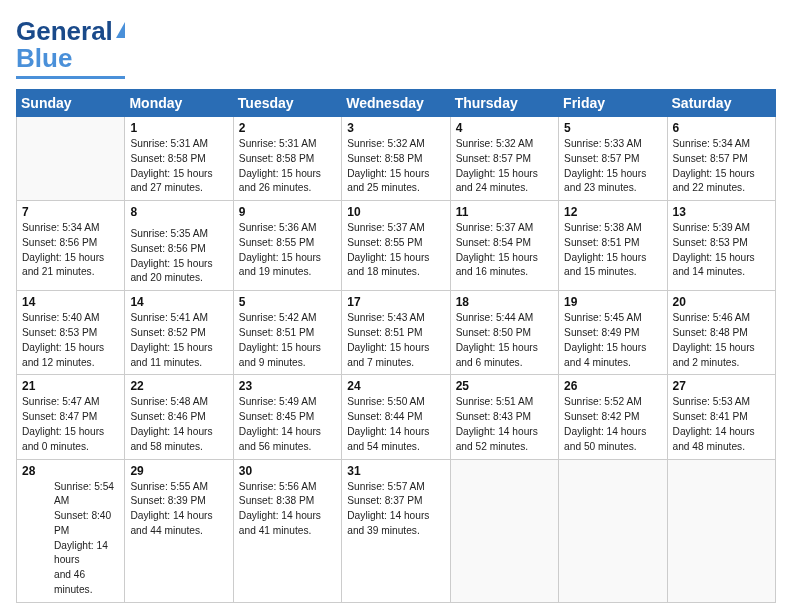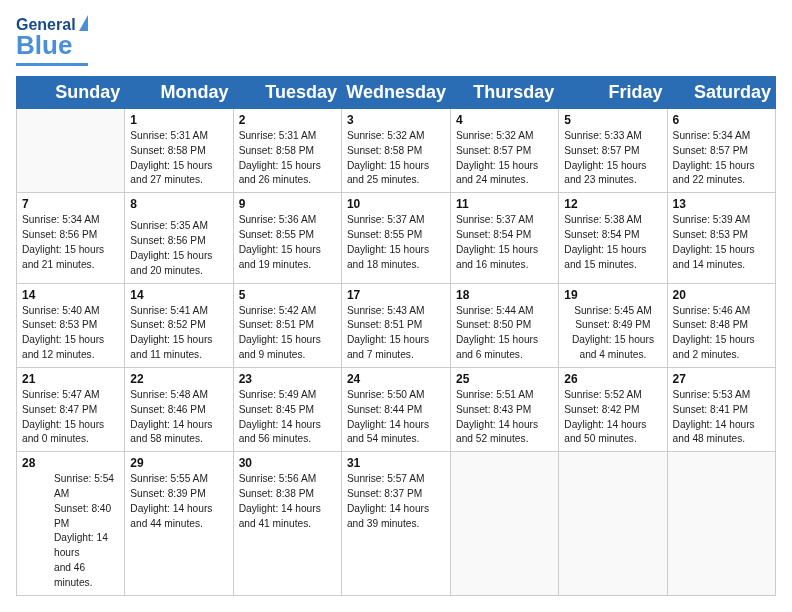--- a/index.html
+++ b/index.html
@@ -43,22 +43,22 @@
     .calendar-table {
       width: 100%;
       border-collapse: collapse;
       flex: 1;
       font-size: 11px;
     }
     .calendar-table thead th {
       background: #2a6db5;
       color: #fff;
       padding: 5px 4px;
-      text-align: right;
-      font-size: 18px;
+      text-align: left;
+      font-size: 14px;
       font-weight: bold;
       border: 1px solid #2a6db5;
     }
     .calendar-table tbody td {
       border: 1px solid #ccc;
       vertical-align: top;
       padding: 4px 5px;
       width: 108px;
       min-height: 80px;
       height: 80px;
@@ -78,21 +78,21 @@
       background: #f9f9f9;
     }
   </style>
 </head>
 <body>
 
 <div class="page">
   <div class="header">
     <div class="logo">
       <div style="display:flex;align-items:center;">
-        <span style="font-size:16px;font-weight:bold;color:#1a4a8a;">General</span>
+        <span style="font-size:26px;font-weight:bold;color:#1a4a8a;">General</span>
         <span style="display:inline-block;width:0;height:0;border-left:9px solid transparent;border-bottom:16px solid #4a90d9;margin-left:3px;margin-top:-4px;"></span>
       </div>
       <div style="display:flex;align-items:center;margin-top:-4px;">
         <span style="font-size:26px;font-weight:bold;color:#4a90d9;">Blue</span>
       </div>
       <div style="height:3px;background:#4a90d9;width:100%;margin-top:2px;"></div>
     </div>
     <div class="title-block">
       <div class="month-title"></div>
       <div class="location-title"></div>
@@ -189,21 +189,21 @@
           <td>
             <div class="day-number">11</div>
             <div class="day-info" style="white-space: pre-line;">Sunrise: 5:37 AM
 Sunset: 8:54 PM
 Daylight: 15 hours
 and 16 minutes.</div>
           </td>
           <td>
             <div class="day-number">12</div>
             <div class="day-info" style="white-space: pre-line;">Sunrise: 5:38 AM
-Sunset: 8:54 PM
+Sunset: 8:51 PM
 Daylight: 15 hours
 and 15 minutes.</div>
           </td>
           <td>
             <div class="day-number">13</div>
             <div class="day-info" style="white-space: pre-line;">Sunrise: 5:39 AM
 Sunset: 8:53 PM
 Daylight: 15 hours
 and 14 minutes.</div>
           </td>
@@ -239,21 +239,21 @@
           </td>
           <td>
             <div class="day-number">18</div>
             <div class="day-info" style="white-space: pre-line;">Sunrise: 5:44 AM
 Sunset: 8:50 PM
 Daylight: 15 hours
 and 6 minutes.</div>
           </td>
           <td>
             <div class="day-number">19</div>
-            <div class="day-info" style="white-space: pre-line; text-align: center;">Sunrise: 5:45 AM
+            <div class="day-info" style="white-space: pre-line;">Sunrise: 5:45 AM
 Sunset: 8:49 PM
 Daylight: 15 hours
 and 4 minutes.</div>
           </td>
           <td>
             <div class="day-number">20</div>
             <div class="day-info" style="white-space: pre-line;">Sunrise: 5:46 AM
 Sunset: 8:48 PM
 Daylight: 15 hours
 and 2 minutes.</div>

